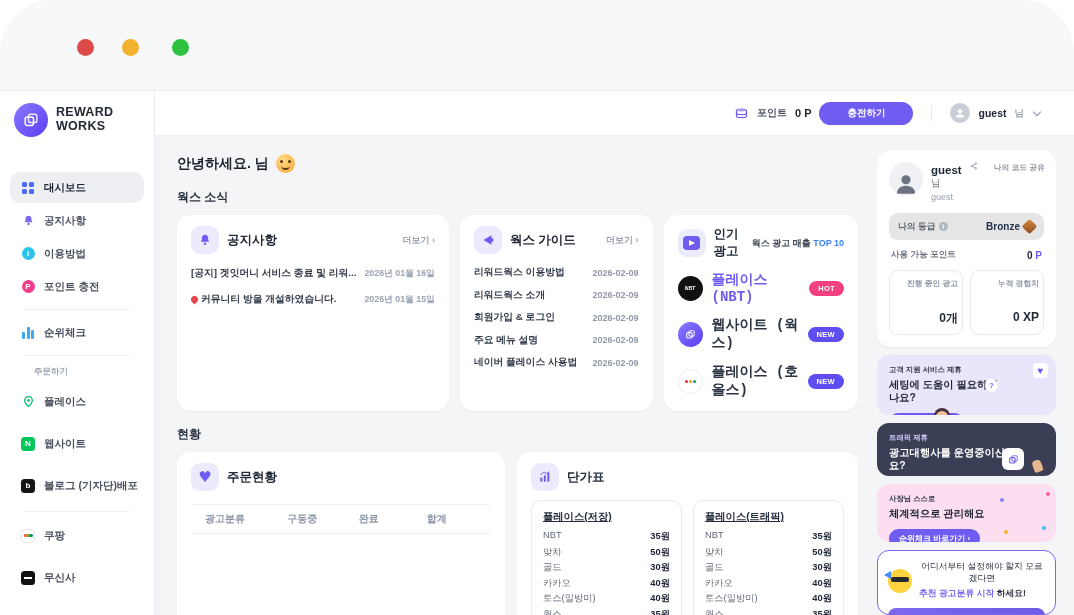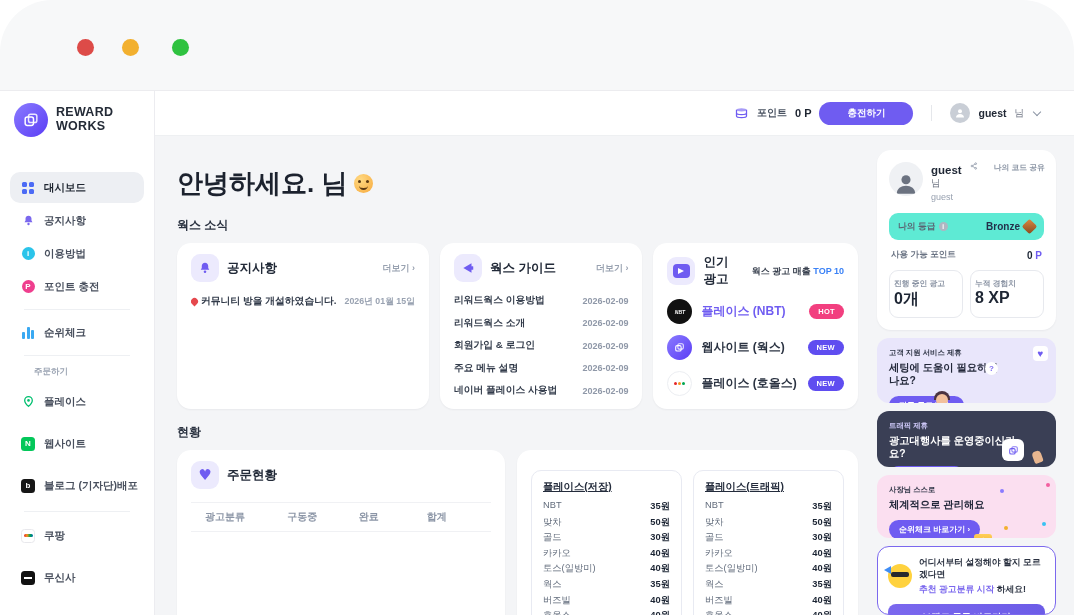--- a/index.html
+++ b/index.html
@@ -45,21 +45,21 @@
   .tb-sep { width:1px; height:16px; background:#e5e7eb; margin:0 10px; }
   .avatar-sm { width:20px; height:20px; border-radius:50%; background:#c9ced6; display:flex; align-items:center; justify-content:center; }
   .user-name { font-size:10.5px; font-weight:800; color:#222936; }
   .user-suffix { font-size:9.5px; color:#6b7280; font-weight:500; }
   .chev { width:6px; height:6px; border-right:1.5px solid #8b94a4; border-bottom:1.5px solid #8b94a4; transform:rotate(45deg); margin-left:2px; margin-top:-3px; }
 
   .scroll { flex:1; display:flex; gap:19px; padding:14px 18px 0 22px; overflow:hidden; }
   .maincol { flex:1; min-width:0; }
   .aside { width:179px; flex-shrink:0; display:flex; flex-direction:column; gap:8px; }
 
-  .greet { font-size:26px; font-weight:800; color:#1c222e; margin:16px 0 16px; display:flex; align-items:center; gap:7px; }
+  .greet { font-size:14px; font-weight:800; color:#1c222e; margin:4px 0 16px; display:flex; align-items:center; gap:7px; }
   .smiley { width:19px; height:19px; border-radius:50%; background:radial-gradient(circle at 35% 30%,#ffd982,#f7a93c); position:relative; display:inline-block; }
   .smiley::before { content:""; position:absolute; top:6px; left:4px; width:3px; height:3px; border-radius:50%; background:#5c3a12; box-shadow:8px 0 0 #5c3a12; }
   .smiley::after { content:""; position:absolute; left:5px; top:8px; width:9px; height:6px; border-radius:0 0 9px 9px; border-bottom:2px solid #5c3a12; }
   .sec-label { font-size:12px; font-weight:800; color:#2a3240; margin-bottom:9px; }
 
   .card { background:#fff; border-radius:14px; box-shadow:0 1px 2px rgba(16,24,40,.05); padding:11px 14px 12px; }
   .news-grid { display:grid; grid-template-columns:1fr 1.03fr 1.04fr; gap:11px; margin-bottom:15px; align-items:stretch; }
   .card-head { display:flex; align-items:center; gap:8px; }
   .chip { width:28px; height:28px; border-radius:9px; background:#eceafd; display:flex; align-items:center; justify-content:center; flex-shrink:0; }
   .card-title { font-size:12.5px; font-weight:800; color:#222a38; flex:1; }
@@ -68,21 +68,21 @@
   .n-item { display:flex; justify-content:space-between; align-items:center; gap:8px; margin-top:13px; }
   .n-title { font-size:9.8px; font-weight:700; color:#313a49; white-space:nowrap; overflow:hidden; display:flex; align-items:center; gap:3px; }
   .n-date { font-size:8.8px; color:#9aa3b2; white-space:nowrap; font-weight:600; }
   .g-item { display:flex; justify-content:space-between; align-items:center; margin-top:9.5px; }
   .g-title { font-size:9.8px; font-weight:700; color:#343d4c; }
   .g-date { font-size:9px; color:#8f98a8; font-weight:600; }
   .pin-ico { width:7px; height:7px; background:#e5484d; border-radius:50% 50% 50% 0; transform:rotate(-45deg); display:inline-block; flex-shrink:0; }
 
   .p-item { display:flex; align-items:center; gap:9px; margin-top:11px; }
   .p-logo { width:25px; height:25px; border-radius:50%; display:flex; align-items:center; justify-content:center; flex-shrink:0; font-weight:800; }
-  .p-name { flex:1; font-size:12px; font-weight:700; color:#2b3342; }
+  .p-name { flex:1; font-size:14px; font-weight:700; color:#2b3342;font-family:Liberation Mono, monospace; }
   .p-name.purple { color:#6f5cf1; }
   .badge { font-size:7.5px; font-weight:800; color:#fff; border-radius:10px; padding:3px 9px; letter-spacing:.3px; }
   .badge.hot { background:#f23f7f; }
   .badge.new { background:#5f4df0; }
 
   .status-grid { display:grid; grid-template-columns:328px 1fr; gap:12px; align-items:stretch; }
   .oh-header { display:grid; grid-template-columns:1.15fr 1fr .95fr .9fr; border-top:1px solid #f0f1f4; border-bottom:1px solid #f0f1f4; margin-top:13px; padding:7px 0 7px 14px; }
   .oh-header span { font-size:10px; color:#8b95a6; font-weight:700; }
   .oh-body { height:96px; }
 
@@ -94,47 +94,47 @@
   .prow .v { font-size:9.3px; color:#1b2433; font-weight:800; }
 
   
   .profile { padding:12px; }
   .pr-top { display:flex; gap:8px; }
   .avatar-lg { width:34px; height:34px; border-radius:50%; background:#eff1f4; display:flex; align-items:flex-end; justify-content:center; overflow:hidden; flex-shrink:0; }
   .pr-name { font-size:11.5px; font-weight:800; color:#1e2634; margin-top:2px; }
   .pr-name .sfx { font-size:9.5px; color:#6b7280; font-weight:500; }
   .pr-sub { font-size:9px; color:#98a1b0; margin-top:2px; }
   .share-link { margin-left:auto; font-size:7.8px; color:#8a94a4; font-weight:600; display:flex; gap:16px; align-items:flex-start; cursor:pointer; white-space:nowrap; }
-  .grade-row { background:#5eead4; border-radius:9px; height:27px; display:flex; align-items:center; padding:0 9px; margin-top:11px; }
+  .grade-row { background:#e5e5e5; border-radius:9px; height:27px; display:flex; align-items:center; padding:0 9px; margin-top:11px; }
   .grade-label { font-size:8.8px; color:#5a6372; font-weight:700; display:flex; align-items:center; gap:3px; }
   .info-i { width:9px; height:9px; border-radius:50%; background:#aeb6c2; color:#fff; font-size:6.5px; font-weight:800; display:flex; align-items:center; justify-content:center; }
   .grade-val { margin-left:auto; font-size:10px; font-weight:800; color:#23304a; display:flex; align-items:center; gap:4px; }
   .diamond { width:11px; height:11px; background:linear-gradient(135deg,#d98a42,#8a4a1e); transform:rotate(45deg); border-radius:2px; }
   .pts-row { display:flex; justify-content:space-between; align-items:center; margin:9px 2px 0; }
   .pts-label { font-size:8.6px; color:#6a7383; font-weight:700; }
   .pts-val { font-size:10px; font-weight:800; color:#1b2433; }
   .pts-val .unit { color:#6f5cf1; }
   .stat-grid { display:grid; grid-template-columns:1fr 1fr; gap:7px; margin-top:9px; }
-  .stat-box { border:1px solid #e7e9ee; border-radius:9px; padding:7px 4px; text-align:left; }
+  .stat-box { border:1px solid #e7e9ee; border-radius:9px; padding:7px 4px; text-align:right; }
   .stat-label { font-size:7.8px; color:#8b94a4; font-weight:600; }
-  .stat-val { font-size:16px; font-weight:800; color:#1e2634; margin-top:0; }
+  .stat-val { font-size:12px; font-weight:800; color:#1e2634; margin-top:21px; }
 
   .banner { border-radius:12px; padding:10px 12px; position:relative; overflow:hidden; }
   .bn-tag { font-size:7.4px; font-weight:800; color:#2d3344; margin-bottom:4px; }
   .bn-title { font-size:10.3px; font-weight:800; color:#23283a; line-height:1.25; width:112px; }
   .bn-btn { display:inline-block; background:#6f5cf1; color:#fff; font-size:8px; font-weight:700; border:none; border-radius:12px; padding:4px 10px; margin-top:8px; cursor:pointer; }
   .bn-support { background:#e9e6fb; height:73px; }
   .bn-traffic { background:#3a3f55; height:63px; }
   .bn-traffic .bn-tag { color:#cfc9f9; }
   .bn-traffic .bn-title { color:#fff; width:130px; }
   .bn-traffic .bn-btn { margin-top:5px; }
   .bn-rank { background:#fbdff0; height:70px; }
   .bn-ai { background:#fff; border:1.5px solid #7b68ee; height:78px; padding:10px 10px; }
   .ai-row { display:flex; gap:7px; align-items:center; }
-  .ai-l1 { font-size:8.8px; font-weight:700; color:#2a3140; }
+  .ai-l1 { font-size:8.8px; font-weight:400; color:#2a3140;text-align:center; }
   .ai-l2 { font-size:8.8px; font-weight:800; color:#2a3140; margin-top:3px; }
   .ai-l2 .hl { color:#7b68ee; }
   .ai-btn { width:100%; background:linear-gradient(90deg,#7b68ee,#6c5ce7); color:#fff; font-size:9.3px; font-weight:800; border:none; border-radius:8px; padding:7px 0; margin-top:8px; cursor:pointer; }
 
   
   .ill { position:absolute; }
   .q-bubble { width:13px; height:13px; background:#fff; border-radius:50%; color:#7b68ee; font-size:8px; font-weight:800; display:flex; align-items:center; justify-content:center; }
   .heart-tile { width:15px; height:15px; background:#fff; border-radius:4px; color:#6f5cf1; font-size:10px; display:flex; align-items:center; justify-content:center; }
   .woman { width:40px; height:40px; position:relative; }
   .woman .head { position:absolute; right:8px; top:0; width:12px; height:12px; border-radius:50%; background:#f2c09c; }
@@ -306,20 +306,24 @@
                 <span class="chip">
                   <svg width="14" height="14" viewBox="0 0 24 24" fill="#6f5cf1">
                       <path d="M12 3c-3.3 0-5.5 2.4-5.5 5.5V12l-1.8 3h14.6l-1.8-3V8.5C17.5 5.4 15.3 3 12 3z"></path>
                       <circle cx="12" cy="18.5" r="2.2"></circle>
                     </svg>
                 </span>
                 <span class="card-title">공지사항</span>
                 <span class="more-link">더보기 ›</span>
               </div>
               <div class="n-item">
+                <span class="n-title">[공지] 겟잇머니 서비스 종료 및 리워...</span>
+                <span class="n-date">2026년 01월 16일</span>
+              </div>
+              <div class="n-item">
                 <span class="n-title">
                     <span class="pin-ico"></span>
                     <span>커뮤니티 방을 개설하였습니다.</span>
                   </span>
                 <span class="n-date">2026년 01월 15일</span>
               </div>
             </section>
 
             <section class="card">
               <div class="card-head">
@@ -407,20 +411,31 @@
               <div class="oh-header">
                 <span>광고분류</span>
                 <span>구동중</span>
                 <span>완료</span>
                 <span>합계</span>
               </div>
               <div class="oh-body"></div>
             </section>
 
             <section class="card">
+              <div class="card-head">
+                <span class="chip">
+                  <svg width="14" height="14" viewBox="0 0 24 24" fill="#6f5cf1">
+                      <rect x="4" y="13" width="3.5" height="7" rx="1"></rect>
+                      <rect x="10" y="9" width="3.5" height="11" rx="1"></rect>
+                      <rect x="16" y="5" width="3.5" height="15" rx="1"></rect>
+                      <path d="M4 8l6-4 4 2 6-3" stroke="#6f5cf1" stroke-width="1.6" fill="none"></path>
+                    </svg>
+                </span>
+                <span class="card-title">단가표</span>
+              </div>
               <div class="price-grid">
                 <div class="ptable">
                   <div class="pt-title">플레이스(저장)</div>
                   <div class="prow">
                       <span class="k">NBT</span>
                       <span class="v">35원</span>
                     </div>
                   <div class="prow">
                       <span class="k">맞차</span>
                       <span class="v">50원</span>
@@ -531,21 +546,21 @@
               <span class="pts-label">사용 가능 포인트</span>
               <span class="pts-val"><span>0</span> <span class="unit">P</span></span>
             </div>
             <div class="stat-grid">
               <div class="stat-box">
                 <div class="stat-label">진행 중인 광고</div>
                 <div class="stat-val">0개</div>
               </div>
               <div class="stat-box">
                 <div class="stat-label">누적 경험치</div>
-                <div class="stat-val">8 XP</div>
+                <div class="stat-val">0 XP</div>
               </div>
             </div>
           </section>
 
           <section class="banner bn-support">
             <div class="bn-tag">고객 지원 서비스 제휴</div>
             <div class="bn-title">세팅에 도움이 필요하시나요?</div>
             <button class="bn-btn">전문 무료상담 ›</button>
             <span class="ill heart-tile" style="right:8px;top:8px;">♥</span>
             <span class="ill q-bubble" style="right:58px;top:24px;">?</span>

